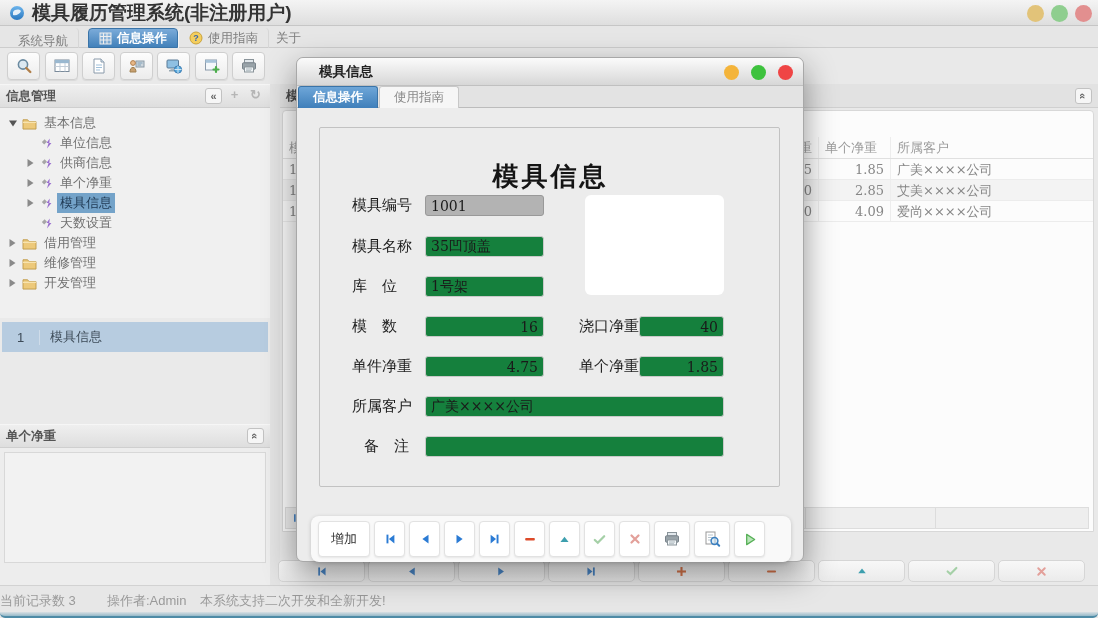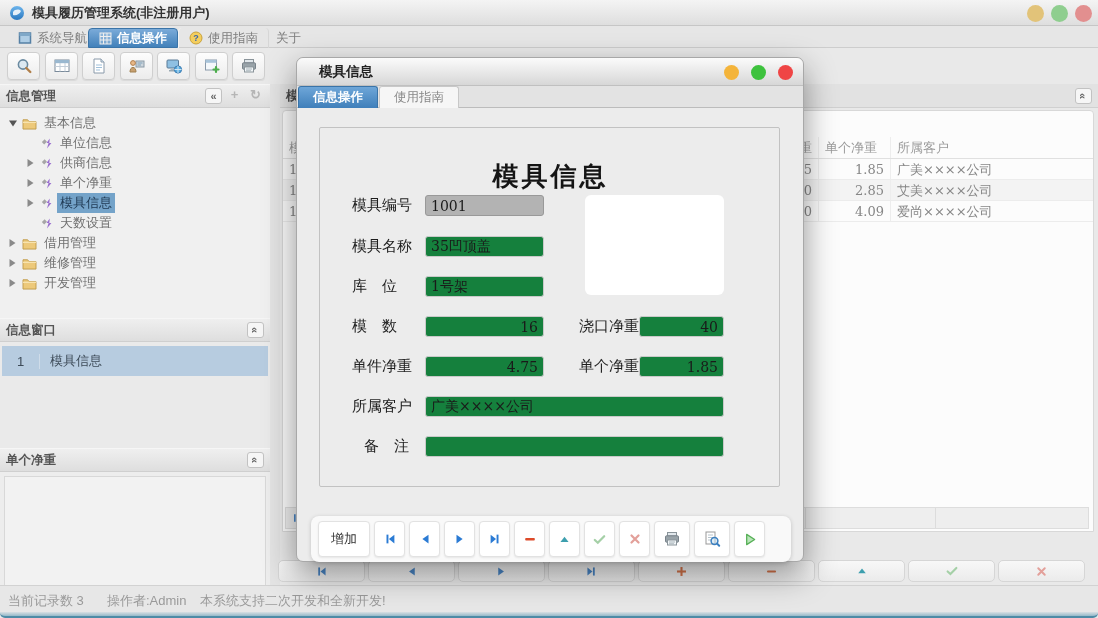--- a/index.html
+++ b/index.html
@@ -5,31 +5,31 @@
   * { margin:0; padding:0; box-sizing:border-box; }
   html,body { width:1098px; height:618px; overflow:hidden; }
   body { font-family:"Liberation Sans", sans-serif; background:#e9e9e9; position:relative; font-size:13px; color:#444; }
   svg { display:block; }
 
   
   .titlebar { position:absolute; left:0; top:0; width:1098px; height:26px;
     background:linear-gradient(#f4f4f4,#dedede); border-bottom:1px solid #c6c6c6;
     display:flex; align-items:center; }
   .app-icon { margin-left:9px; }
-  .win-title { margin-left:7px; font-weight:bold; font-size:13px; color:#333; }
+  .win-title { margin-left:7px; font-weight:bold; font-size:19px; color:#333; }
   .win-dots { position:absolute; right:6px; top:5px; display:flex; gap:7px; }
   .dot { width:17px; height:17px; border-radius:50%; }
   .dot.min  { background:#e2c379; } .dot.max { background:#8fce8f; } .dot.cls { background:#e28f8f; }
 
   
   .tabbar { position:absolute; left:0; top:26px; width:1098px; height:22px;
     background:#e6e6e6; border-bottom:1px solid #cdcdcd; }
   .mtab { position:absolute; top:2px; height:20px; display:flex; align-items:center; gap:5px;
     padding:0 10px; color:#7d7d7d; font-size:12.5px; border-radius:4px 4px 0 0; }
-  .mtab.t1 { left:8px; border-right:1px solid #d6d6d6; }
+  .mtab.t1 { left:8px; border-right:1px solid #d6d6d6;flex-direction:column; }
   .mtab.t2 { left:88px; background:linear-gradient(#7babd9,#4281ba); border:1px solid #3a74a8;
     color:#fff; font-weight:bold; }
   .mtab.t3 { left:178px; border-left:1px solid #f4f4f4; border-right:1px solid #d6d6d6;}
   .mtab.t4 { left:266px; }
 
   
   .toolbar { position:absolute; left:0; top:48px; width:1098px; height:36px; background:#e9e9e9; }
   .tbtn { position:absolute; top:4px; width:33px; height:28px; border-radius:4px;
     background:linear-gradient(#fdfdfd,#ececec); border:1px solid #cfcfcf;
     box-shadow:0 1px 1px rgba(0,0,0,.07); display:flex; align-items:center; justify-content:center; }
@@ -85,21 +85,21 @@
 
   
   .navrow { position:absolute; left:278px; top:560px; height:22px; display:flex; gap:3px; }
   .nbtn { width:87px; height:22px; background:linear-gradient(#f8f8f8,#ebebeb);
     border:1px solid #d6d6d6; border-radius:5px; display:flex; align-items:center; justify-content:center; }
 
   
   .statusbar { position:absolute; left:0; top:585px; width:1098px; height:27px;
     background:#e7e7e7; border-top:1px solid #d2d2d2; color:#9a9a9a; font-size:13px; }
   .statusbar span { position:absolute; top:6px; }
-  .st1 { left:8px;text-align:center; } .st2 { left:107px; } .st3 { left:200px; }
+  .st1 { left:0;text-align:center; } .st2 { left:107px; } .st3 { left:200px; }
   .bottom-edge { position:absolute; left:0; top:612px; width:1098px; height:6px;
     background:linear-gradient(#d9dfe3,#95b9c9); border-bottom:2px solid #4e8ba6;
     border-radius:0 0 5px 5px; }
 
   
   .dialog { position:absolute; left:296px; top:57px; width:508px; height:505px; z-index:10;
     border-radius:7px; background:#ececec; border:1px solid #a8a8a8;
     box-shadow:0 12px 32px rgba(0,0,0,.42); }
   .dlg-titlebar { height:28px; background:linear-gradient(#fbfbfb,#d7d7d7);
     border-radius:7px 7px 0 0; border-bottom:1px solid #c0c0c0;
@@ -368,25 +368,20 @@
       <span class="ticon">
         <svg width="15" height="13" viewBox="0 0 16 14">
             <path d="M1 3h5l1.5 2H15v8H1z" fill="#edc97a" stroke="#c09a4a"></path>
             <path d="M1 5.8h14" stroke="#f7e3ae" stroke-width="1.4"></path>
           </svg>
         </span>
       <span class="tlabel">开发管理</span>
     </div>
   </div>
 
-  <div class="panel-hdr">
-    <span>信息窗口</span>
-    <span class="sp"></span>
-    <span class="hbtn"><span class="chev-up">«</span></span>
-  </div>
   <div class="iw-list">
     <div class="iw-row">
       <span class="iw-idx">1</span>
       <span class="iw-lab">模具信息</span>
     </div>
   </div>
 
   <div class="panel-hdr">
     <span>单个净重</span>
     <span class="sp"></span>

